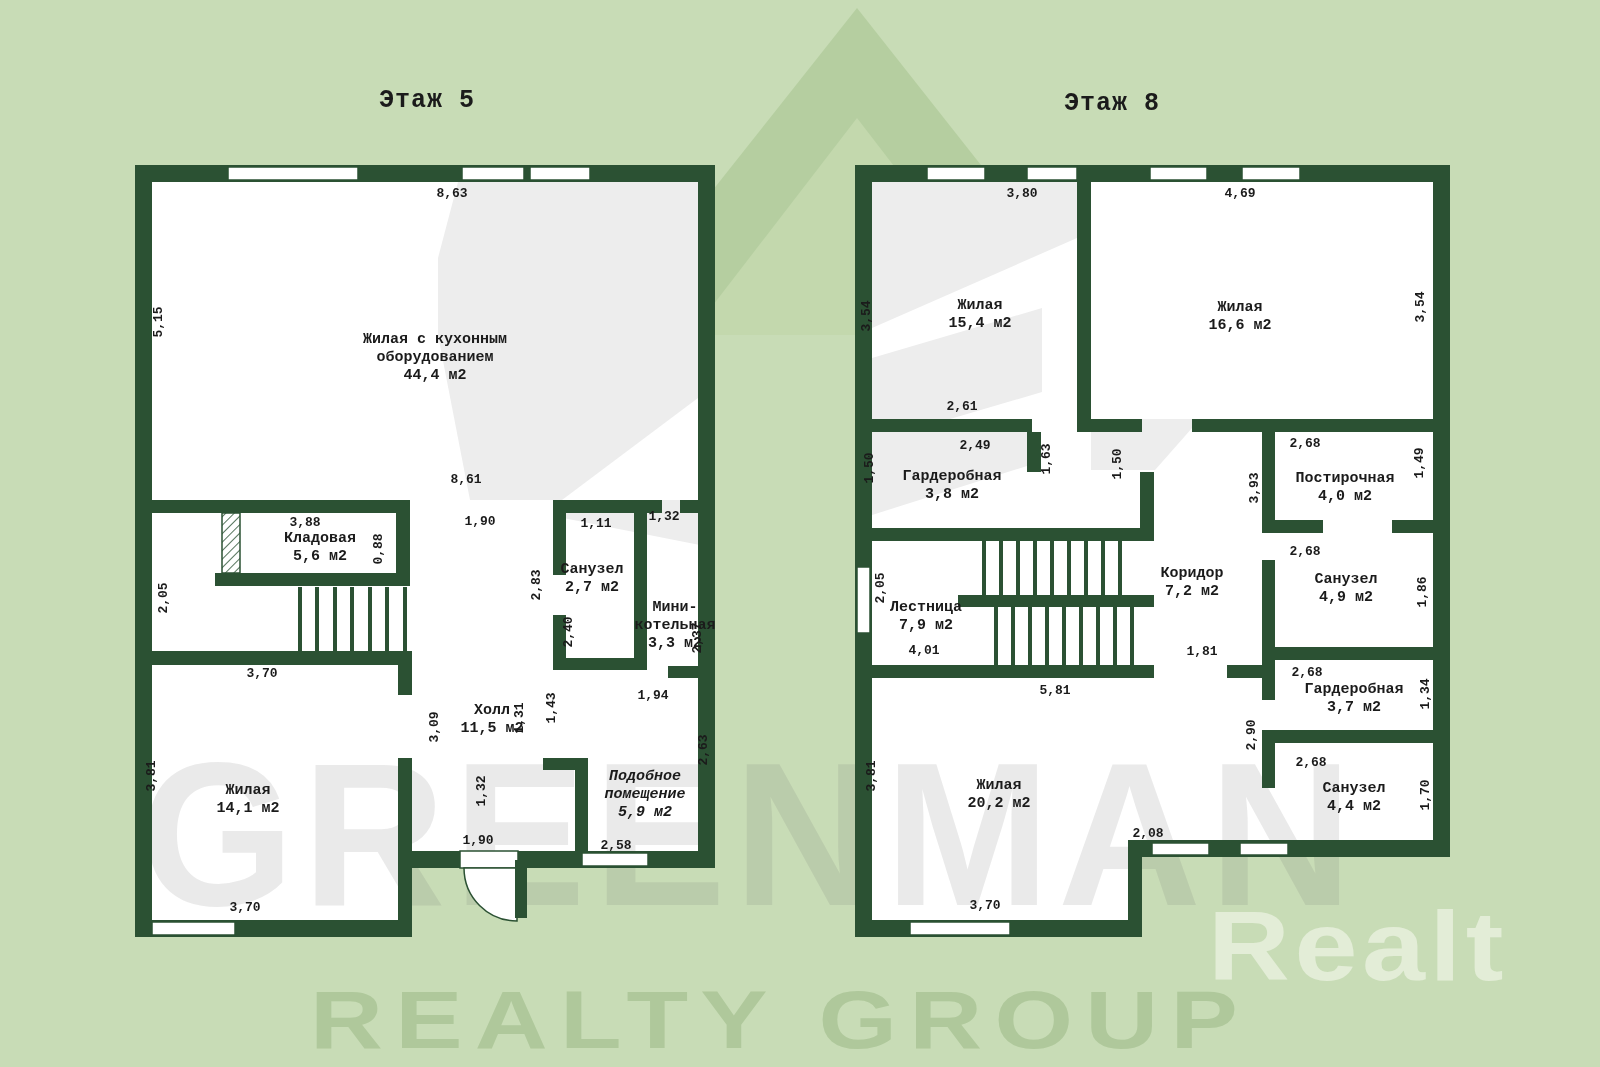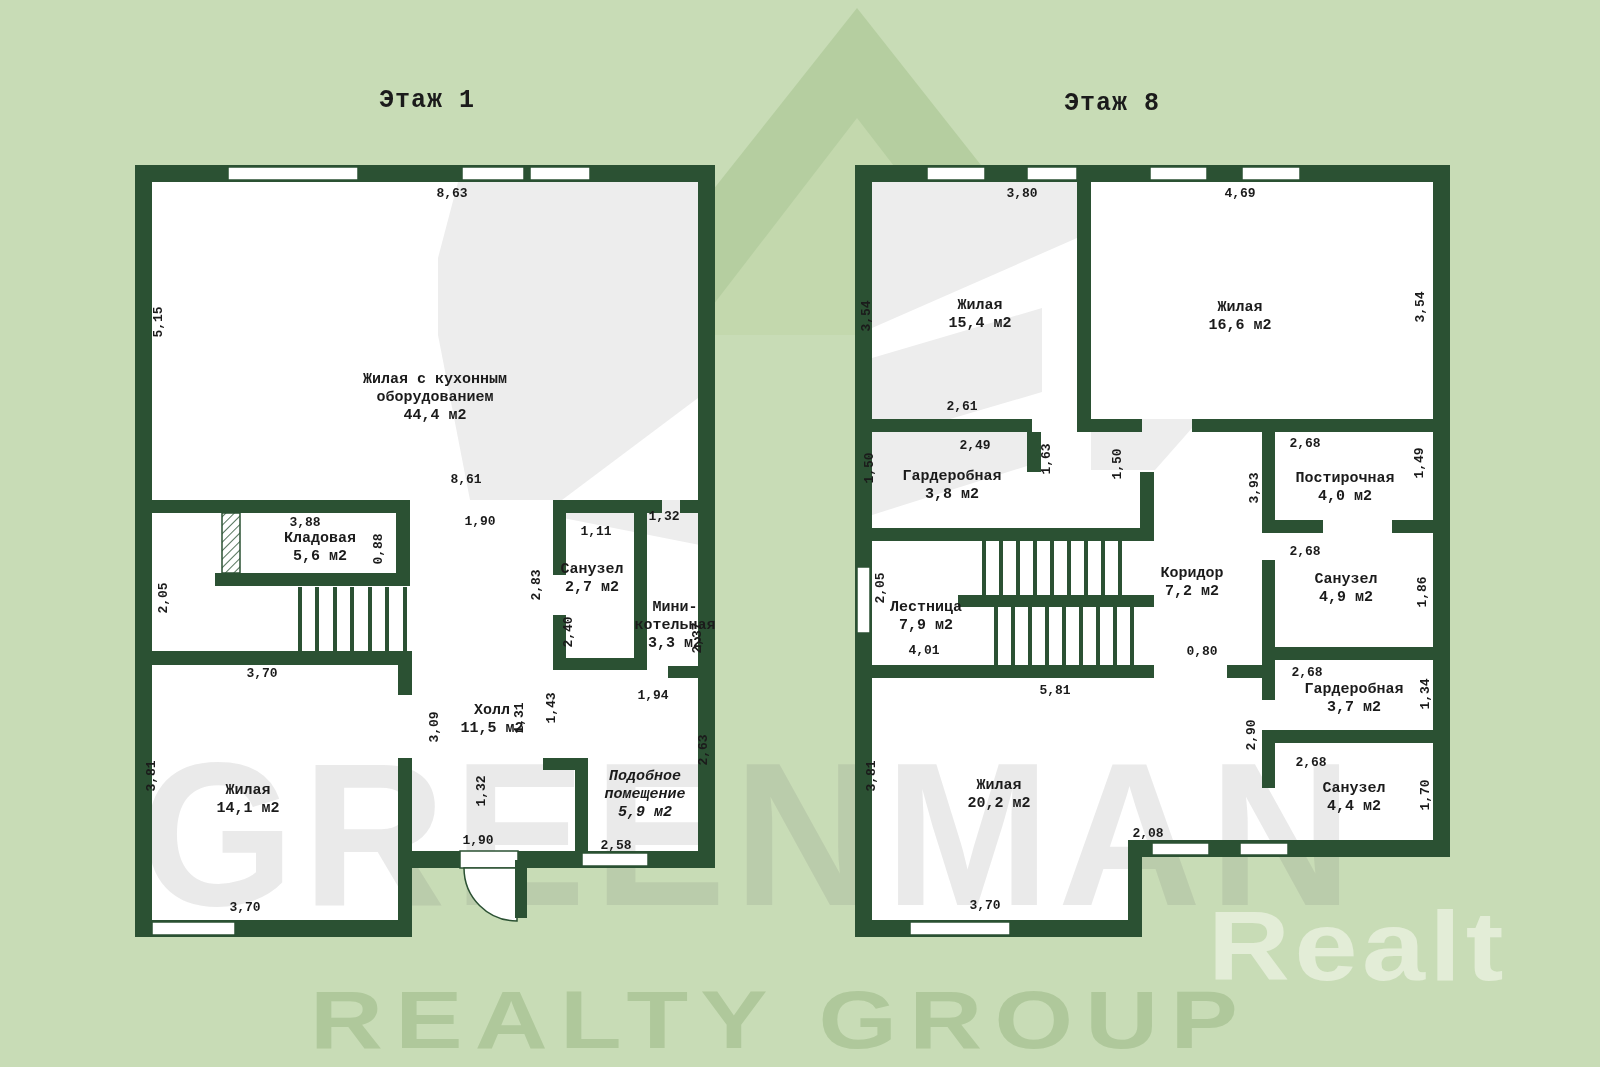--- a/index.html
+++ b/index.html
@@ -165,23 +165,23 @@
         <rect x="1240" y="843" width="48" height="12"></rect>
         <rect x="910" y="922" width="100" height="13"></rect>
       </g>
     </g>
 
     <text x="310" y="1048" font-family="Liberation Sans, sans-serif" font-weight="bold" font-size="82" letter-spacing="10" fill="#afc89b" textLength="940" lengthAdjust="spacingAndGlyphs">REALTY GROUP</text>
     <text x="1208" y="980" font-family="Liberation Sans, sans-serif" font-weight="bold" font-size="98" letter-spacing="4" fill="#e3edd7" textLength="300" lengthAdjust="spacingAndGlyphs">Realt</text>
   </svg>
 
   <div id="labels-layer">
-    <span class="floor-title" id="floor1-title" style="left: 427px; top: 100px;">Этаж 1</span>
+    <span class="floor-title" id="floor1-title" style="left: 427px; top: 100px;">Этаж 5</span>
     <span class="floor-title" id="floor2-title" style="left: 1112px; top: 103px;">Этаж 8</span>
-  <div class="room" style="left: 435px; top: 358px; margin-top: 40px;">Жилая с кухонным
+  <div class="room" style="left: 435px; top: 358px;">Жилая с кухонным
 оборудованием
 44,4 м2</div>
       <div class="room" style="left: 320px; top: 548px;">Кладовая
 5,6 м2</div>
       <div class="room" style="left: 592px; top: 579px;">Санузел
 2,7 м2</div>
       <div class="room" style="left: 675px; top: 626px;">Мини-
 котельная
 3,3 м2</div>
       <div class="room" style="left: 492px; top: 720px;">Холл
@@ -190,21 +190,21 @@
 14,1 м2</div>
       <div class="room" style="left: 645px; top: 795px; font-style: italic;">Подобное
 помещение
 5,9 м2</div>
       <div class="dim" style="left: 452px; top: 193px;">8,63</div>
       <div class="dim rot" style="left: 158px; top: 322px;">5,15</div>
       <div class="dim" style="left: 466px; top: 479px;">8,61</div>
       <div class="dim" style="left: 480px; top: 521px;">1,90</div>
       <div class="dim" style="left: 268px; top: 522px; margin-left: 37px;">3,88</div>
       <div class="dim rot" style="left: 378px; top: 549px;">0,88</div>
-      <div class="dim" style="left: 596px; top: 523px; margin-top: 8px;">1,11</div>
+      <div class="dim" style="left: 596px; top: 523px;">1,11</div>
       <div class="dim" style="left: 664px; top: 516px;">1,32</div>
       <div class="dim rot" style="left: 163px; top: 598px;">2,05</div>
       <div class="dim rot" style="left: 536px; top: 585px;">2,83</div>
       <div class="dim rot" style="left: 568px; top: 632px;">2,40</div>
       <div class="dim rot" style="left: 697px; top: 638px;">2,37</div>
       <div class="dim" style="left: 262px; top: 673px;">3,70</div>
       <div class="dim" style="left: 653px; top: 695px;">1,94</div>
       <div class="dim rot" style="left: 434px; top: 727px;">3,09</div>
       <div class="dim rot" style="left: 519px; top: 718px;">1,31</div>
       <div class="dim rot" style="left: 551px; top: 708px;">1,43</div>
@@ -243,21 +243,21 @@
       <div class="dim rot" style="left: 869px; top: 468px;">1,50</div>
       <div class="dim rot" style="left: 1046px; top: 459px;">1,63</div>
       <div class="dim rot" style="left: 1117px; top: 464px;">1,50</div>
       <div class="dim rot" style="left: 1254px; top: 488px;">3,93</div>
       <div class="dim" style="left: 1305px; top: 443px;">2,68</div>
       <div class="dim rot" style="left: 1419px; top: 463px;">1,49</div>
       <div class="dim" style="left: 1305px; top: 551px;">2,68</div>
       <div class="dim rot" style="left: 1422px; top: 592px;">1,86</div>
       <div class="dim rot" style="left: 880px; top: 588px;">2,05</div>
       <div class="dim" style="left: 924px; top: 650px;">4,01</div>
-      <div class="dim" style="left: 1202px; top: 651px;">0,80</div>
+      <div class="dim" style="left: 1202px; top: 651px;">1,81</div>
       <div class="dim" style="left: 1055px; top: 690px;">5,81</div>
       <div class="dim" style="left: 1307px; top: 672px;">2,68</div>
       <div class="dim rot" style="left: 1425px; top: 694px;">1,34</div>
       <div class="dim rot" style="left: 1251px; top: 735px;">2,90</div>
       <div class="dim rot" style="left: 871px; top: 776px;">3,81</div>
       <div class="dim" style="left: 1311px; top: 762px;">2,68</div>
       <div class="dim rot" style="left: 1425px; top: 795px;">1,70</div>
       <div class="dim" style="left: 1148px; top: 833px;">2,08</div>
       <div class="dim" style="left: 985px; top: 905px;">3,70</div>
     </div>

